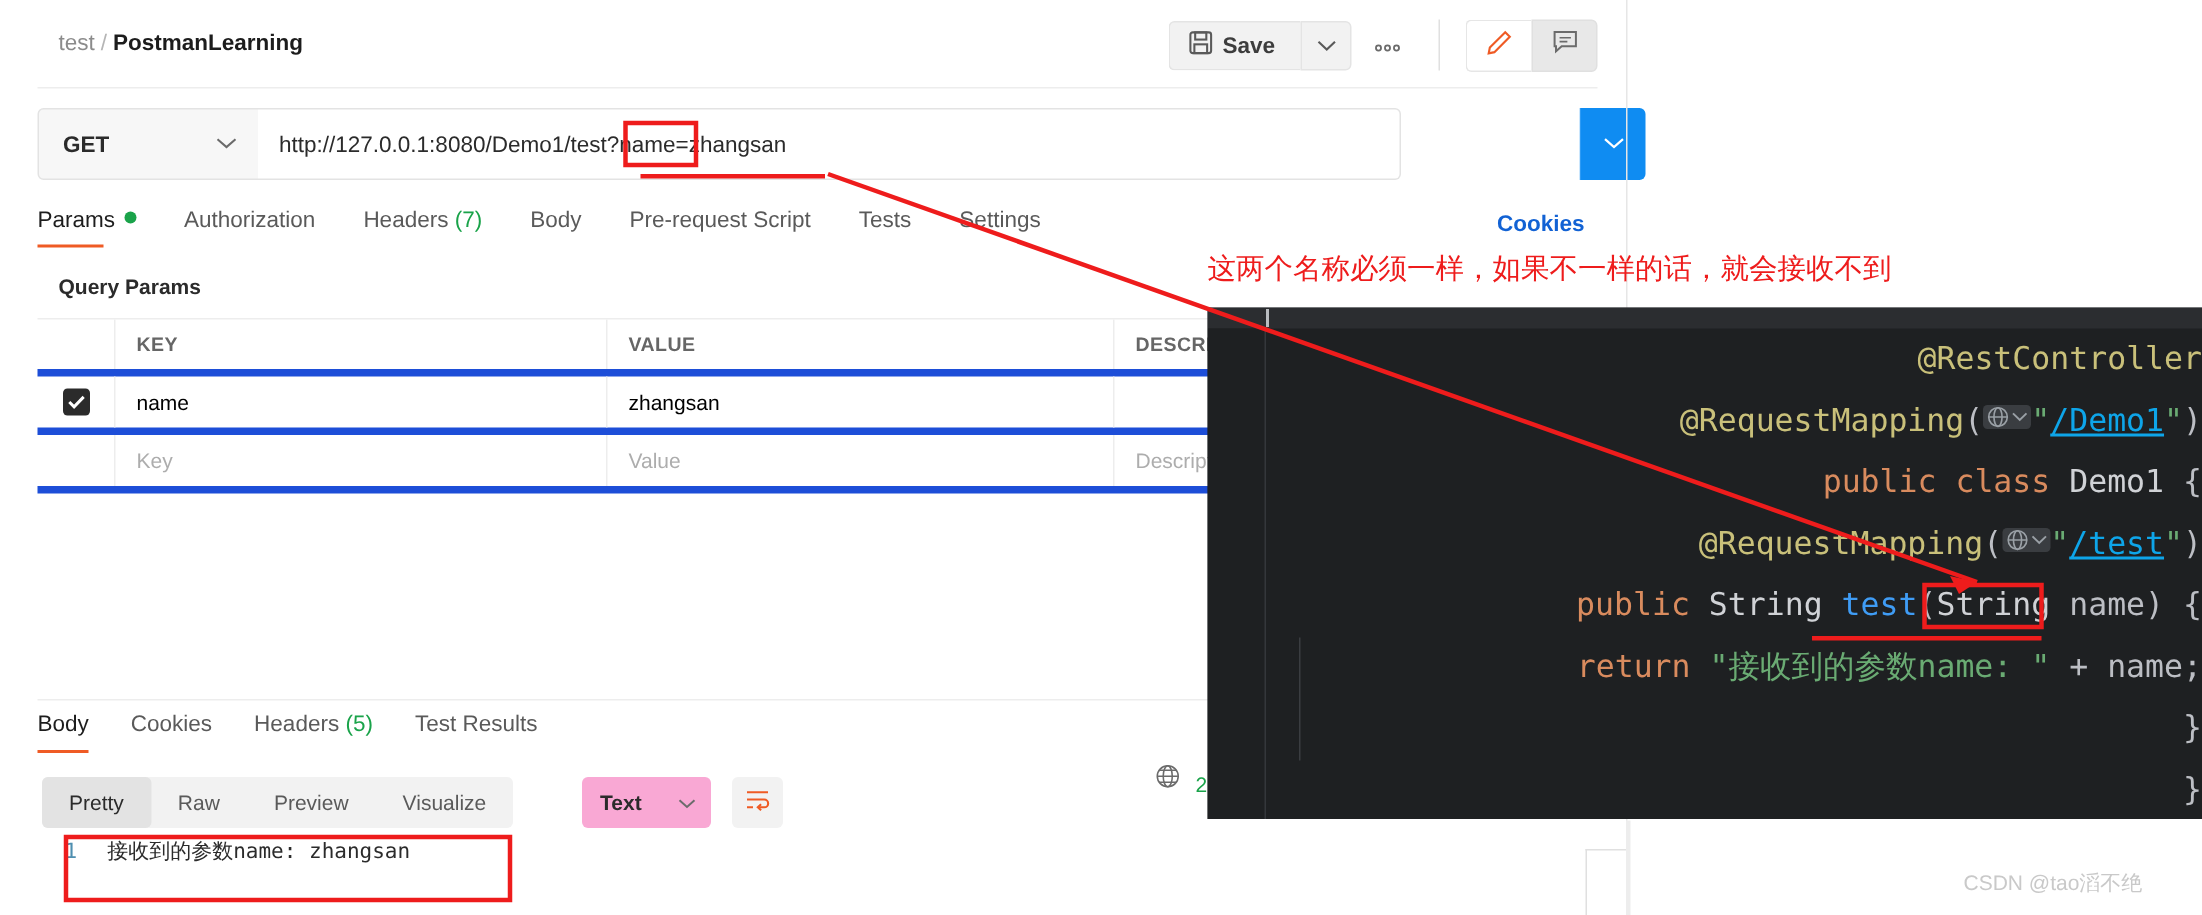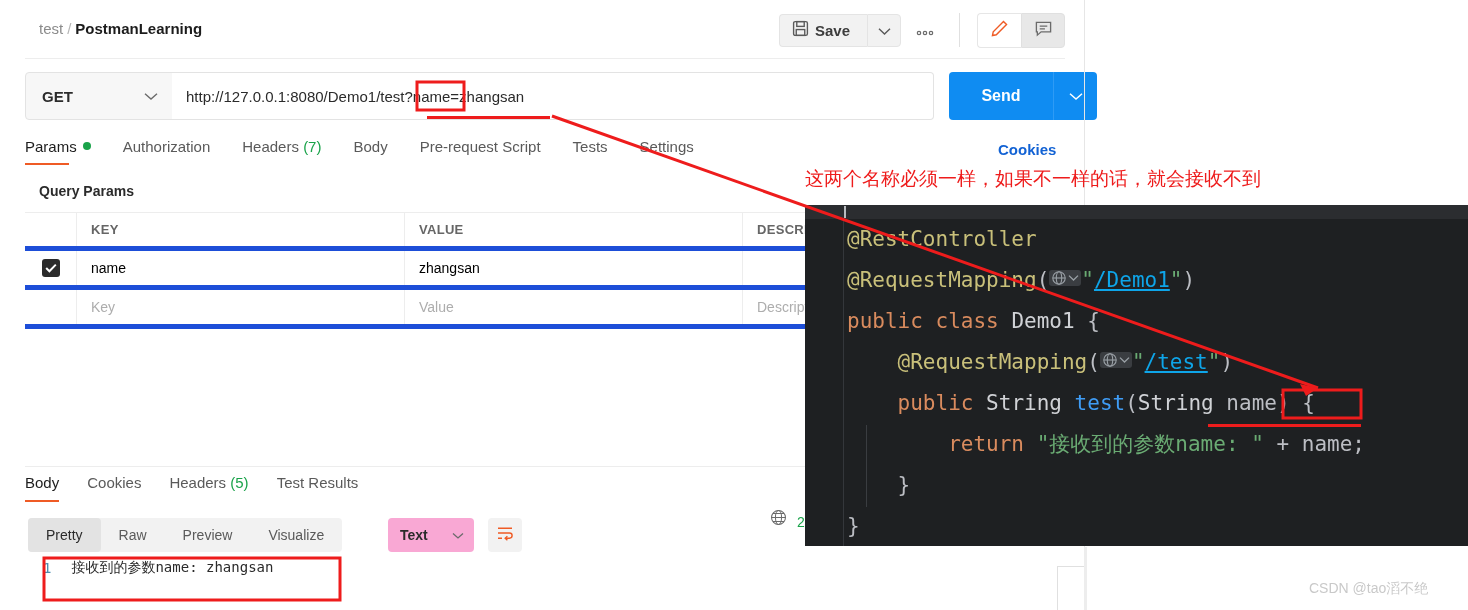--- a/index.html
+++ b/index.html
@@ -172,21 +172,21 @@
     position: absolute; left: 805px; top: 205px; width: 663px; height: 341px;
     background: #1e2022; overflow: hidden;
   }
   .code-topstrip { position:absolute; left:0; top:0; width:663px; height:14px; background:#2b2d30; }
   .code-caret { position:absolute; left:39px; top:1px; width:2px; height:12px; background:#b9bcc0; }
   .code-gutter { position:absolute; left:0; top:14px; width:38px; height:327px; background:#1e2022; }
   .code-gutter-line { position:absolute; left:38px; top:14px; width:1px; height:327px; background:#34373b; }
   .code-area {
     position: absolute; left: 38px; top: 14px; width: 625px; height: 327px;
     font-family: "DejaVu Sans Mono", monospace; font-size: 21px; line-height: 41px;
-    color: #bcbec4; padding-left: 4px; white-space: pre;
+    color: #bcbec4; padding-left: 4px; white-space: pre; text-align: right;
   }
   .code-line { height: 41px; white-space: pre; }
   .t-anno { color: #c9c07a; }
   .t-kw { color: #d98b5e; }
   .t-cls { color: #d0d2d6; }
   .t-meth { color: #3f9cf5; }
   .t-str { color: #6aab73; }
   .t-path { color: #0ea5e9; text-decoration: underline; }
   .t-punct { color: #bcbec4; }
   .t-ident { color: #bcbec4; }
@@ -275,23 +275,20 @@
     <div class="method-box">
       <span class="method-label">GET</span>
       <span>
         <svg width="14" height="9" viewBox="0 0 14 9" fill="none" stroke="#6b6b6b" stroke-width="1.4">
             <path d="M1 1.8 L7 7 L13 1.8"></path>
           </svg>
       </span>
     </div>
     <div class="url-box">
       <span class="url-text">http://127.0.0.1:8080/Demo1/test?name=zhangsan</span>
-    </div>
-    <div class="send-btn">
-      <span class="send-label">Send</span>
     </div>
     <div class="send-caret">
       <span>
         <svg width="14" height="9" viewBox="0 0 14 9" fill="none" stroke="#ffffff" stroke-width="1.5">
             <path d="M1 1.8 L7 7 L13 1.8"></path>
           </svg>
       </span>
     </div>
 
     <div class="req-tabs">

